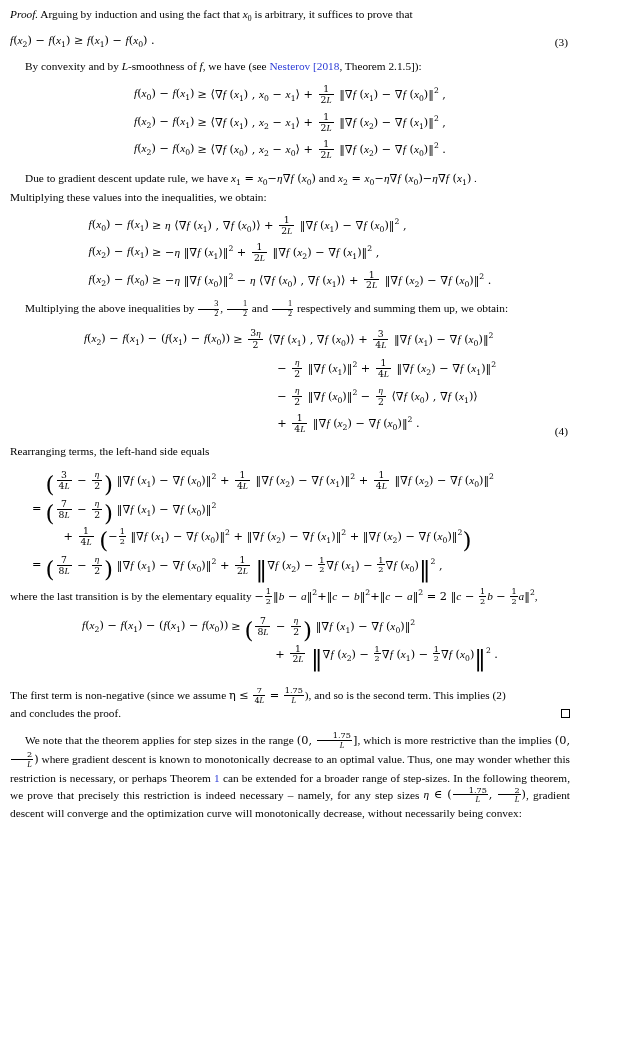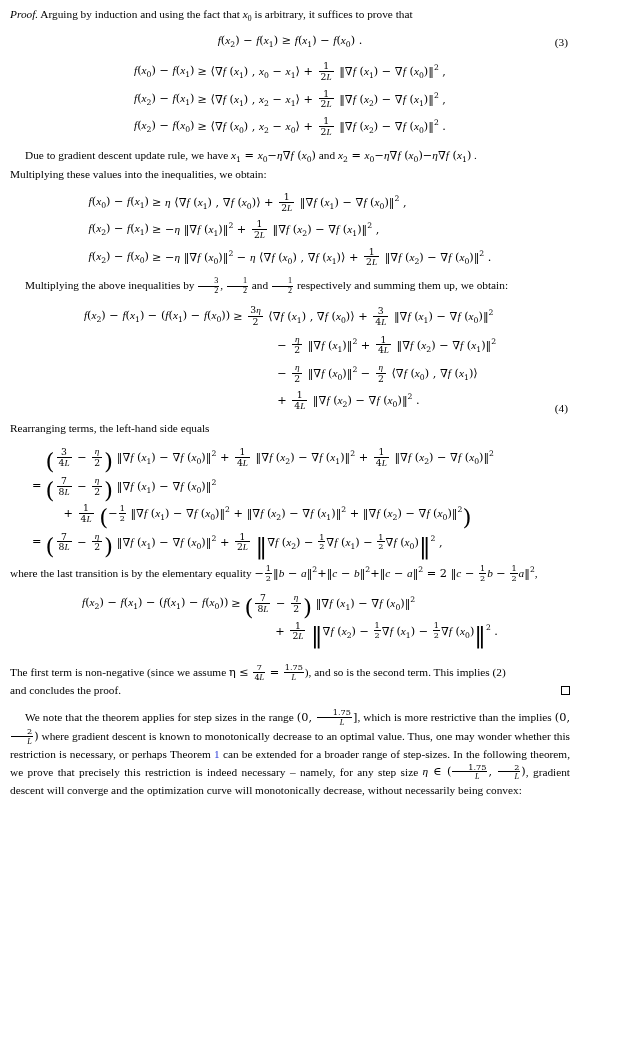--- a/index.html
+++ b/index.html
@@ -16,21 +16,20 @@
   .para { margin-bottom:7px; text-align:justify; }
   .indent { text-indent:15px; }
 
   .it { font-style:italic; }
   .link { color:#2a3ad6; }
 
   
   .eq {
     margin:7px 0 7px 0;
     position:relative;
-    text-align:center;
   }
   .eq .tag { position:absolute; right:2px; top:50%; transform:translateY(-50%); }
 
   .m { font-family:"DejaVu Serif", serif; font-style:normal; }
   i, .mi { font-family:"Liberation Serif", serif; font-style:italic; }
 
   
   .frac { display:inline-block; vertical-align:-0.55em; text-align:center; font-size:0.82em; line-height:1.05; margin:0 2px; }
   .frac .n { display:block; padding:0 2px; border-bottom:1px solid #000; }
   .frac .d { display:block; padding:0 2px; }
@@ -60,20 +59,23 @@
   <p class="para">
     <span class="it">Proof.</span>
     <span>Arguing by induction and using the fact that </span><span class="mi">x</span><sub>0</sub><span> is arbitrary, it suffices to prove that</span>
   </p>
 
   <div class="eq tagline">
     <span class="m"><span class="mi">f</span>(<span class="mi">x</span><sub>2</sub>) − <span class="mi">f</span>(<span class="mi">x</span><sub>1</sub>) ≥ <span class="mi">f</span>(<span class="mi">x</span><sub>1</sub>) − <span class="mi">f</span>(<span class="mi">x</span><sub>0</sub>) .</span>
     <span class="tag">(3)</span>
   </div>
 
+  <p class="para indent">
+    <span>By convexity and by </span><span class="mi">L</span><span>-smoothness of </span><span class="mi">f</span><span>, we have (see </span><span class="link">Nesterov</span> <span class="link">[2018</span><span>, Theorem 2.1.5]):</span>
+  </p>
 
   <div class="alignblock">
     <div class="arow">
       <div class="acell r m"><span class="mi">f</span>(<span class="mi">x</span><sub>0</sub>) − <span class="mi">f</span>(<span class="mi">x</span><sub>1</sub>)</div>
       <div class="acell l m">≥ ⟨∇<span class="mi">f</span> (<span class="mi">x</span><sub>1</sub>) , <span class="mi">x</span><sub>0</sub> − <span class="mi">x</span><sub>1</sub>⟩ +
         <span class="frac"><span class="n">1</span><span class="d">2<span class="mi">L</span></span></span>
         ‖∇<span class="mi">f</span> (<span class="mi">x</span><sub>1</sub>) − ∇<span class="mi">f</span> (<span class="mi">x</span><sub>0</sub>)‖<sup>2</sup> ,
       </div>
     </div>
     <div class="arow">
@@ -240,17 +242,17 @@
     <span>The first term is non-negative (since we assume </span><span class="m"><span>η ≤</span> <span class="sfrac"><span class="n">7</span><span class="d">4<span class="mi">L</span></span></span> = <span class="sfrac"><span class="n">1.75</span><span class="d"><span class="mi">L</span></span></span></span><span>), and so is the second term. This implies (2)</span><br>
     <span>and concludes the proof.</span>
     <span class="qed"></span>
   </p>
 
   <p class="para indent" style="margin-top:10px; clear:both;">
     <span>We note that the theorem applies for step sizes in the range </span><span class="m">(0, <span class="sfrac"><span class="n">1.75</span><span class="d"><span class="mi">L</span></span></span>]</span><span>, which is more restrictive than the</span>
     <span>implies </span><span class="m">(0, <span class="sfrac"><span class="n">2</span><span class="d"><span class="mi">L</span></span></span>)</span><span> where gradient descent is known to monotonically decrease to an optimal value. Thus, one</span>
     <span>may wonder whether this restriction is necessary, or perhaps Theorem </span><span class="link">1</span><span> can be extended for a broader range</span>
     <span>of step-sizes. In the following theorem, we prove that precisely this restriction is indeed necessary – namely,</span>
-    <span>for any step size </span><span class="m"><span class="mi">η</span> ∈ (<span class="sfrac"><span class="n">1.75</span><span class="d"><span class="mi">L</span></span></span>, <span class="sfrac"><span class="n">2</span><span class="d"><span class="mi">L</span></span></span>)</span><span>, gradient descent will converge and the optimization curve will monotonically</span>
+    <span>for any step sizes </span><span class="m"><span class="mi">η</span> ∈ (<span class="sfrac"><span class="n">1.75</span><span class="d"><span class="mi">L</span></span></span>, <span class="sfrac"><span class="n">2</span><span class="d"><span class="mi">L</span></span></span>)</span><span>, gradient descent will converge and the optimization curve will monotonically</span>
     <span>decrease, without necessarily being convex:</span>
   </p>
 
 </div>
 
 </body></html>

